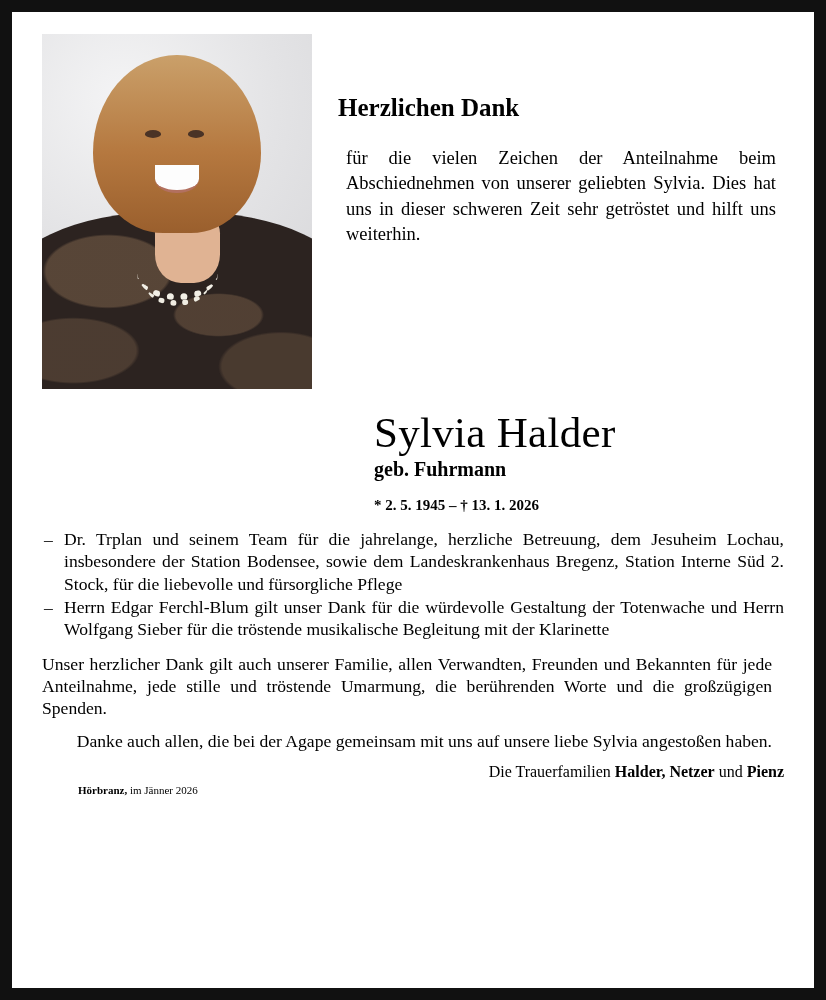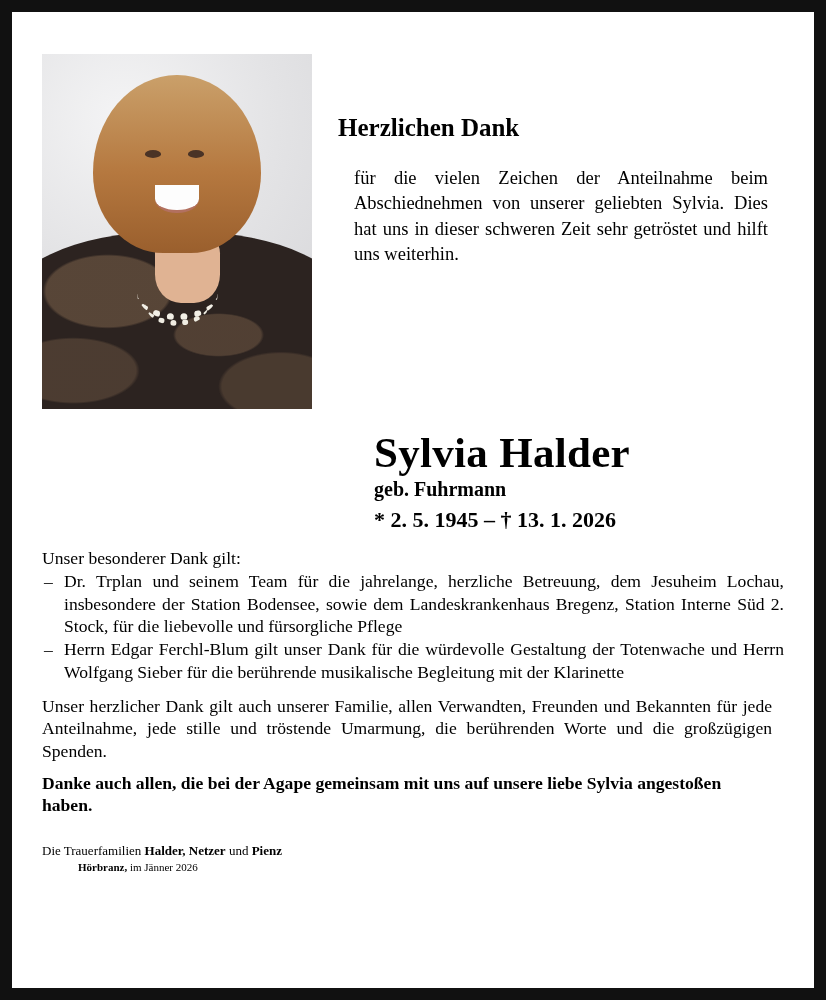--- a/index.html
+++ b/index.html
@@ -21,21 +21,21 @@
     box-sizing: border-box;
     background: #ffffff;
     border: 12px solid #111111;
     padding: 0;
   }
   .inner {
     position: relative;
     width: 100%;
     height: 100%;
     box-sizing: border-box;
-    padding: 42px 30px 18px 30px;
+    padding: 22px 30px 18px 30px;
   }
 
   
   .top {
     display: flex;
     align-items: flex-start;
     gap: 26px;
   }
   .photo {
     width: 270px;
@@ -144,42 +144,42 @@
   }
   .thanks-title {
     font-size: 25px;
     line-height: 1.1;
     margin: 0 0 24px 0;
   }
   .thanks-body {
     font-size: 18.5px;
     line-height: 1.38;
     text-align: justify;
-    margin: 16px;
+    margin: 8px;
   }
 
   
   .nameblock {
     margin-top: 22px;
     padding-left: 332px;
   }
   .name {
     font-size: 43px;
-    font-weight: bold;
+    font-weight: normal;
     line-height: 1.0;
     letter-spacing: 0.3px;
     margin: 0 0 4px 0;
   }
   .maiden {
     font-size: 20px;
     font-weight: bold;
-    margin: 0 0 6px 0;
+    margin: 0 0 16px 0;
   }
   .dates {
-    font-size: 22px;
+    font-size: 15px;
     font-weight: bold;
     margin: 0;
   }
 
   
   .body {
     margin-top: 14px;
     font-size: 17.6px;
     line-height: 1.27;
   }
@@ -204,28 +204,28 @@
     left: 2px;
     top: 0;
   }
   .para {
     margin: 12px 12px 0 0;
     text-align: justify;
     hyphens: manual;
   }
   .para.tight {
     margin-top: 10px;
-    text-align: left;
-    font-weight: bold;
+    text-align: right;
   }
 
   
   .families {
-    margin-top: 26px;
-    font-size: 13px;
+    margin-top: 10px;
+    text-align: right;
+    font-size: 16px;
   }
   .families b { font-weight: bold; }
   .place {
     margin-top: 2px;
     font-size: 11px;
     padding-left: 36px;
   }
   .place b { font-weight: bold; }
 </style>
 </head>
@@ -256,25 +256,24 @@
 
     </div>
 
     <div class="nameblock">
       <div class="name">Sylvia Halder</div>
       <div class="maiden">geb. Fuhrmann</div>
       <div class="dates">* 2. 5. 1945 – † 13. 1. 2026</div>
     </div>
 
     <div class="body">
-      <p class="lead">Unser besonderer Dank gilt:</p>
 
       <ul class="thanklist">
         <li>Dr. Trplan und seinem Team für die jahrelange, herzliche Betreuung, dem Jesuheim Lochau, insbesondere der Station Bodensee, sowie dem Landeskrankenhaus Bregenz, Station Interne Süd 2. Stock, für die liebevolle und fürsorgliche Pflege</li>
-        <li>Herrn Edgar Ferchl-Blum gilt unser Dank für die würdevolle Gestaltung der Totenwache und Herrn Wolfgang Sieber für die berührende musikalische Begleitung mit der Klarinette</li>
+        <li>Herrn Edgar Ferchl-Blum gilt unser Dank für die würdevolle Gestaltung der Totenwache und Herrn Wolfgang Sieber für die tröstende musikalische Begleitung mit der Klarinette</li>
       </ul>
 
       <p class="para">Unser herzlicher Dank gilt auch unserer Familie, allen Verwandten, Freunden und Bekannten für jede Anteilnahme, jede stille und tröstende Umarmung, die berührenden Worte und die großzügigen Spenden.</p>
       <p class="para tight">Danke auch allen, die bei der Agape gemeinsam mit uns auf unsere liebe Sylvia angestoßen haben.</p>
 
       <div class="families">
         <span>Die Trauerfamilien </span><b>Halder, Netzer</b><span> und </span><b>Pienz</b>
       </div>
 
       <div class="place">

